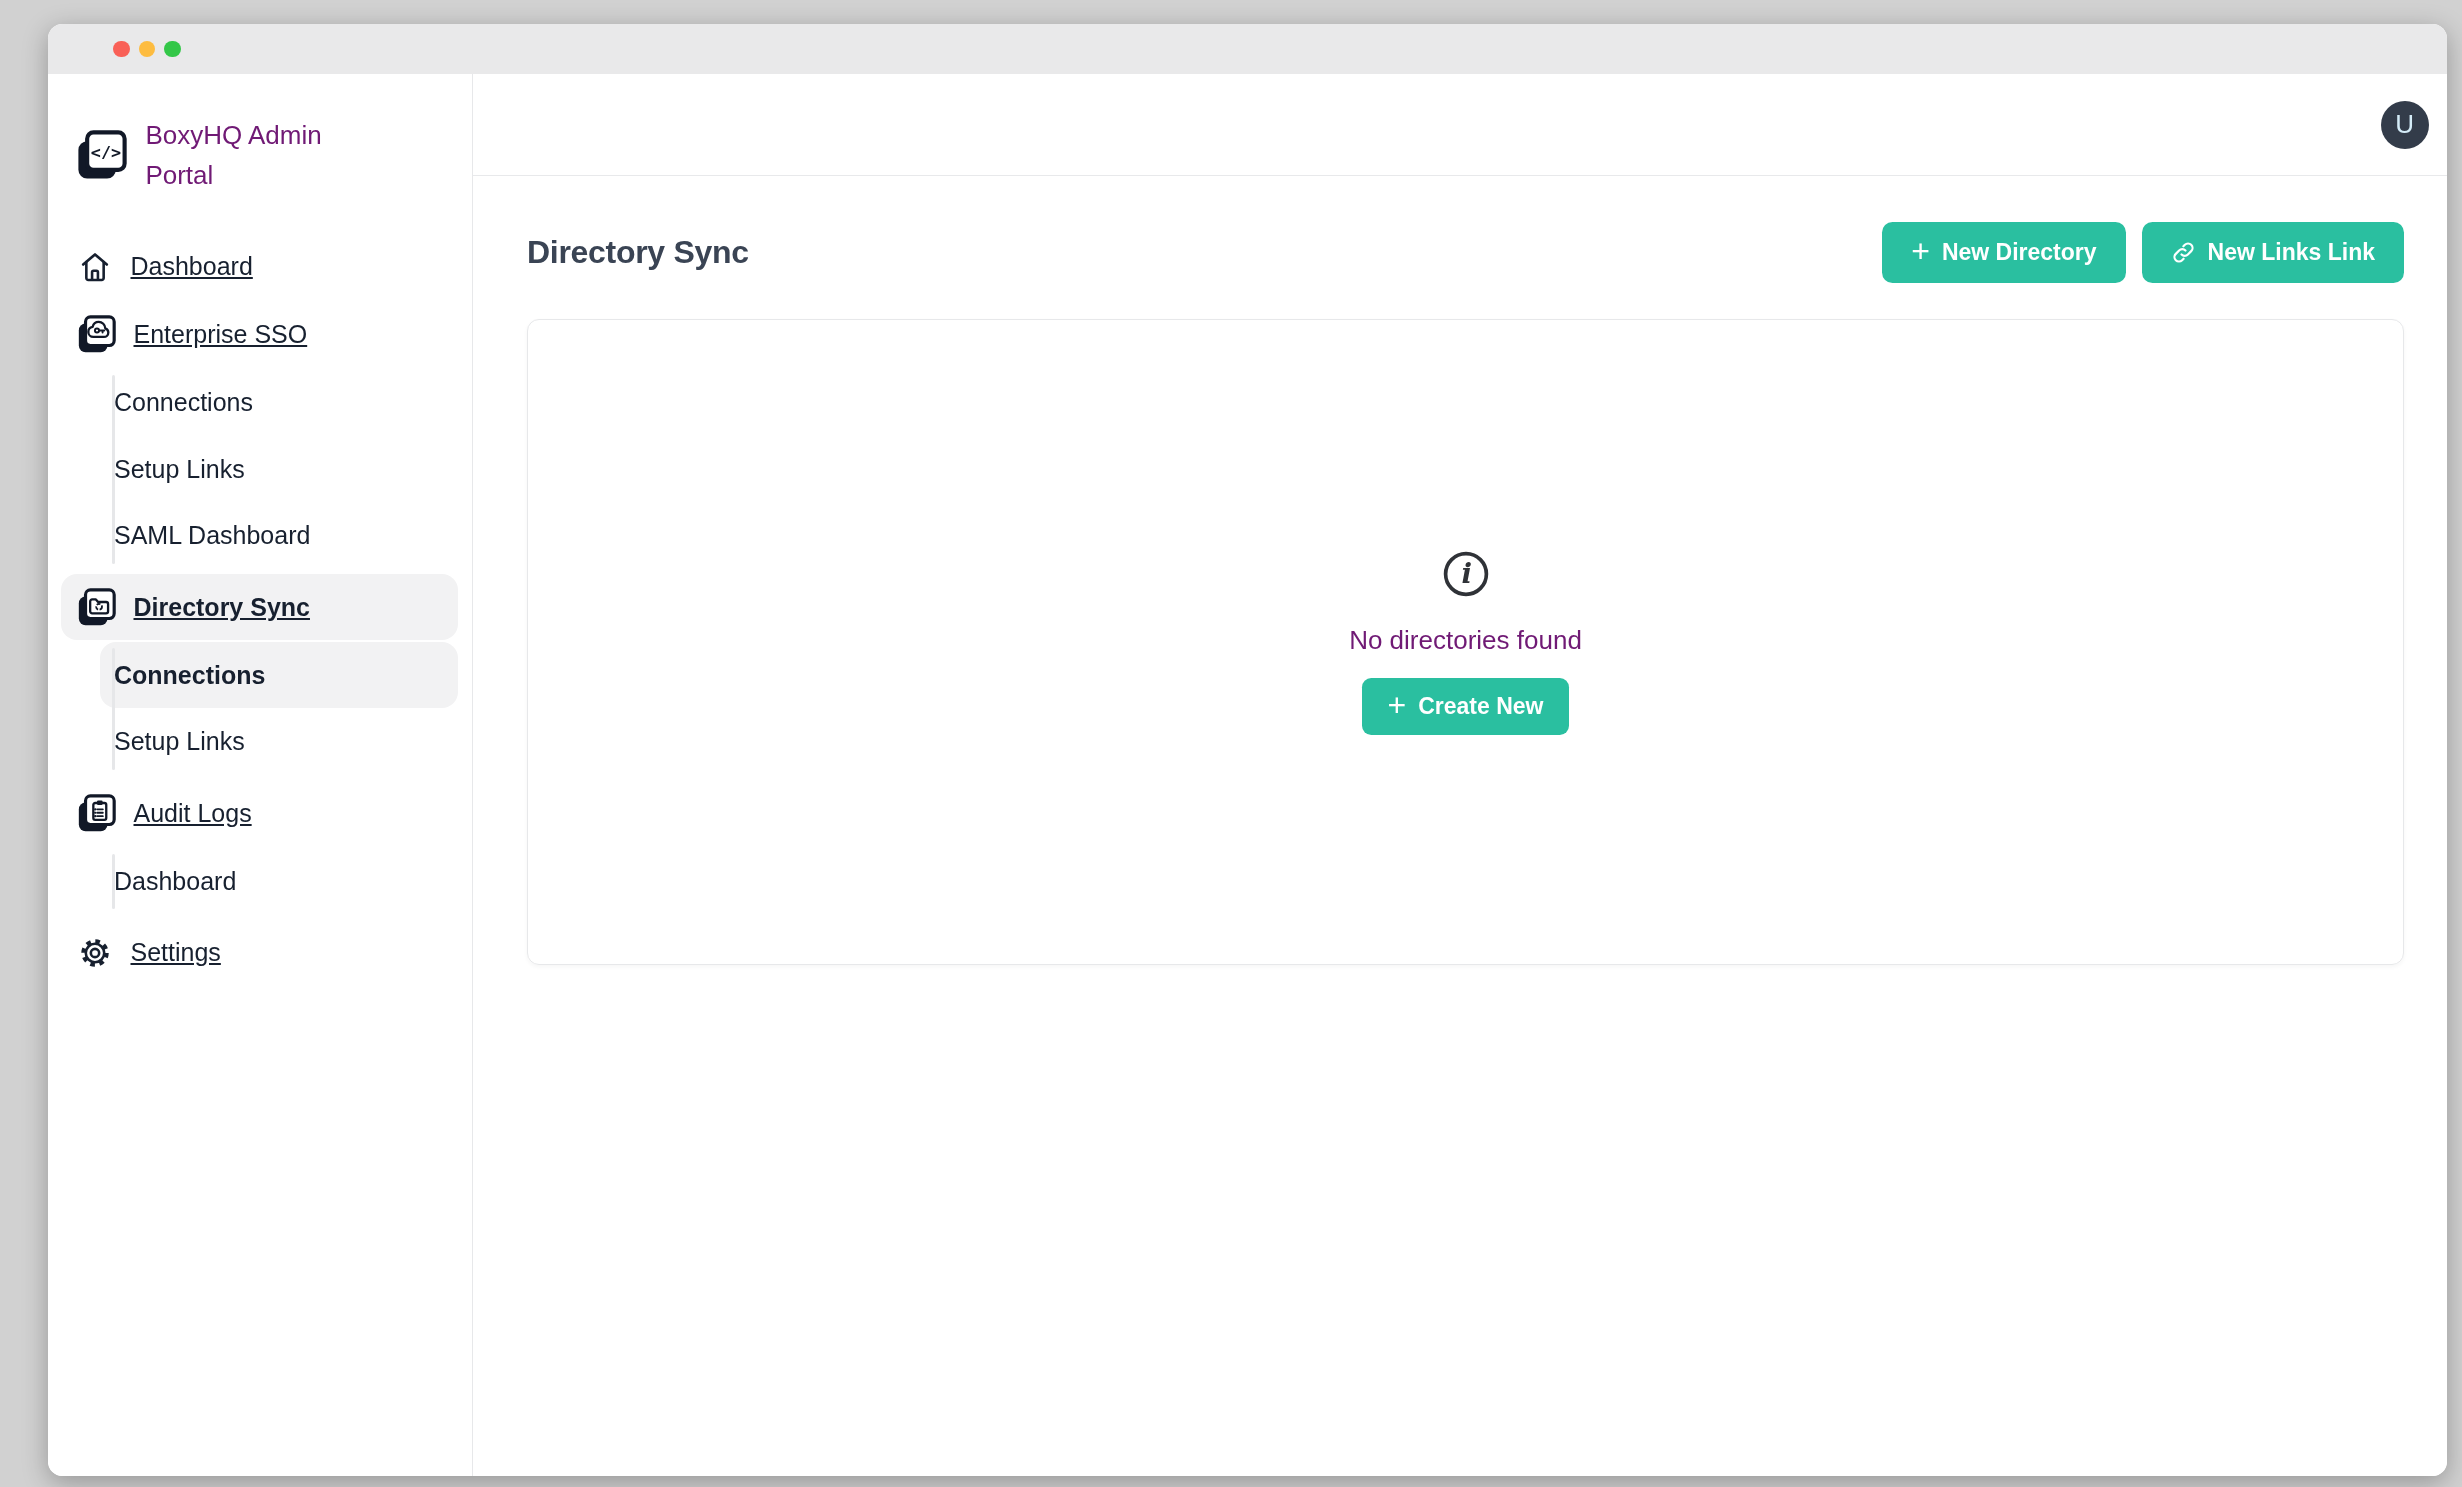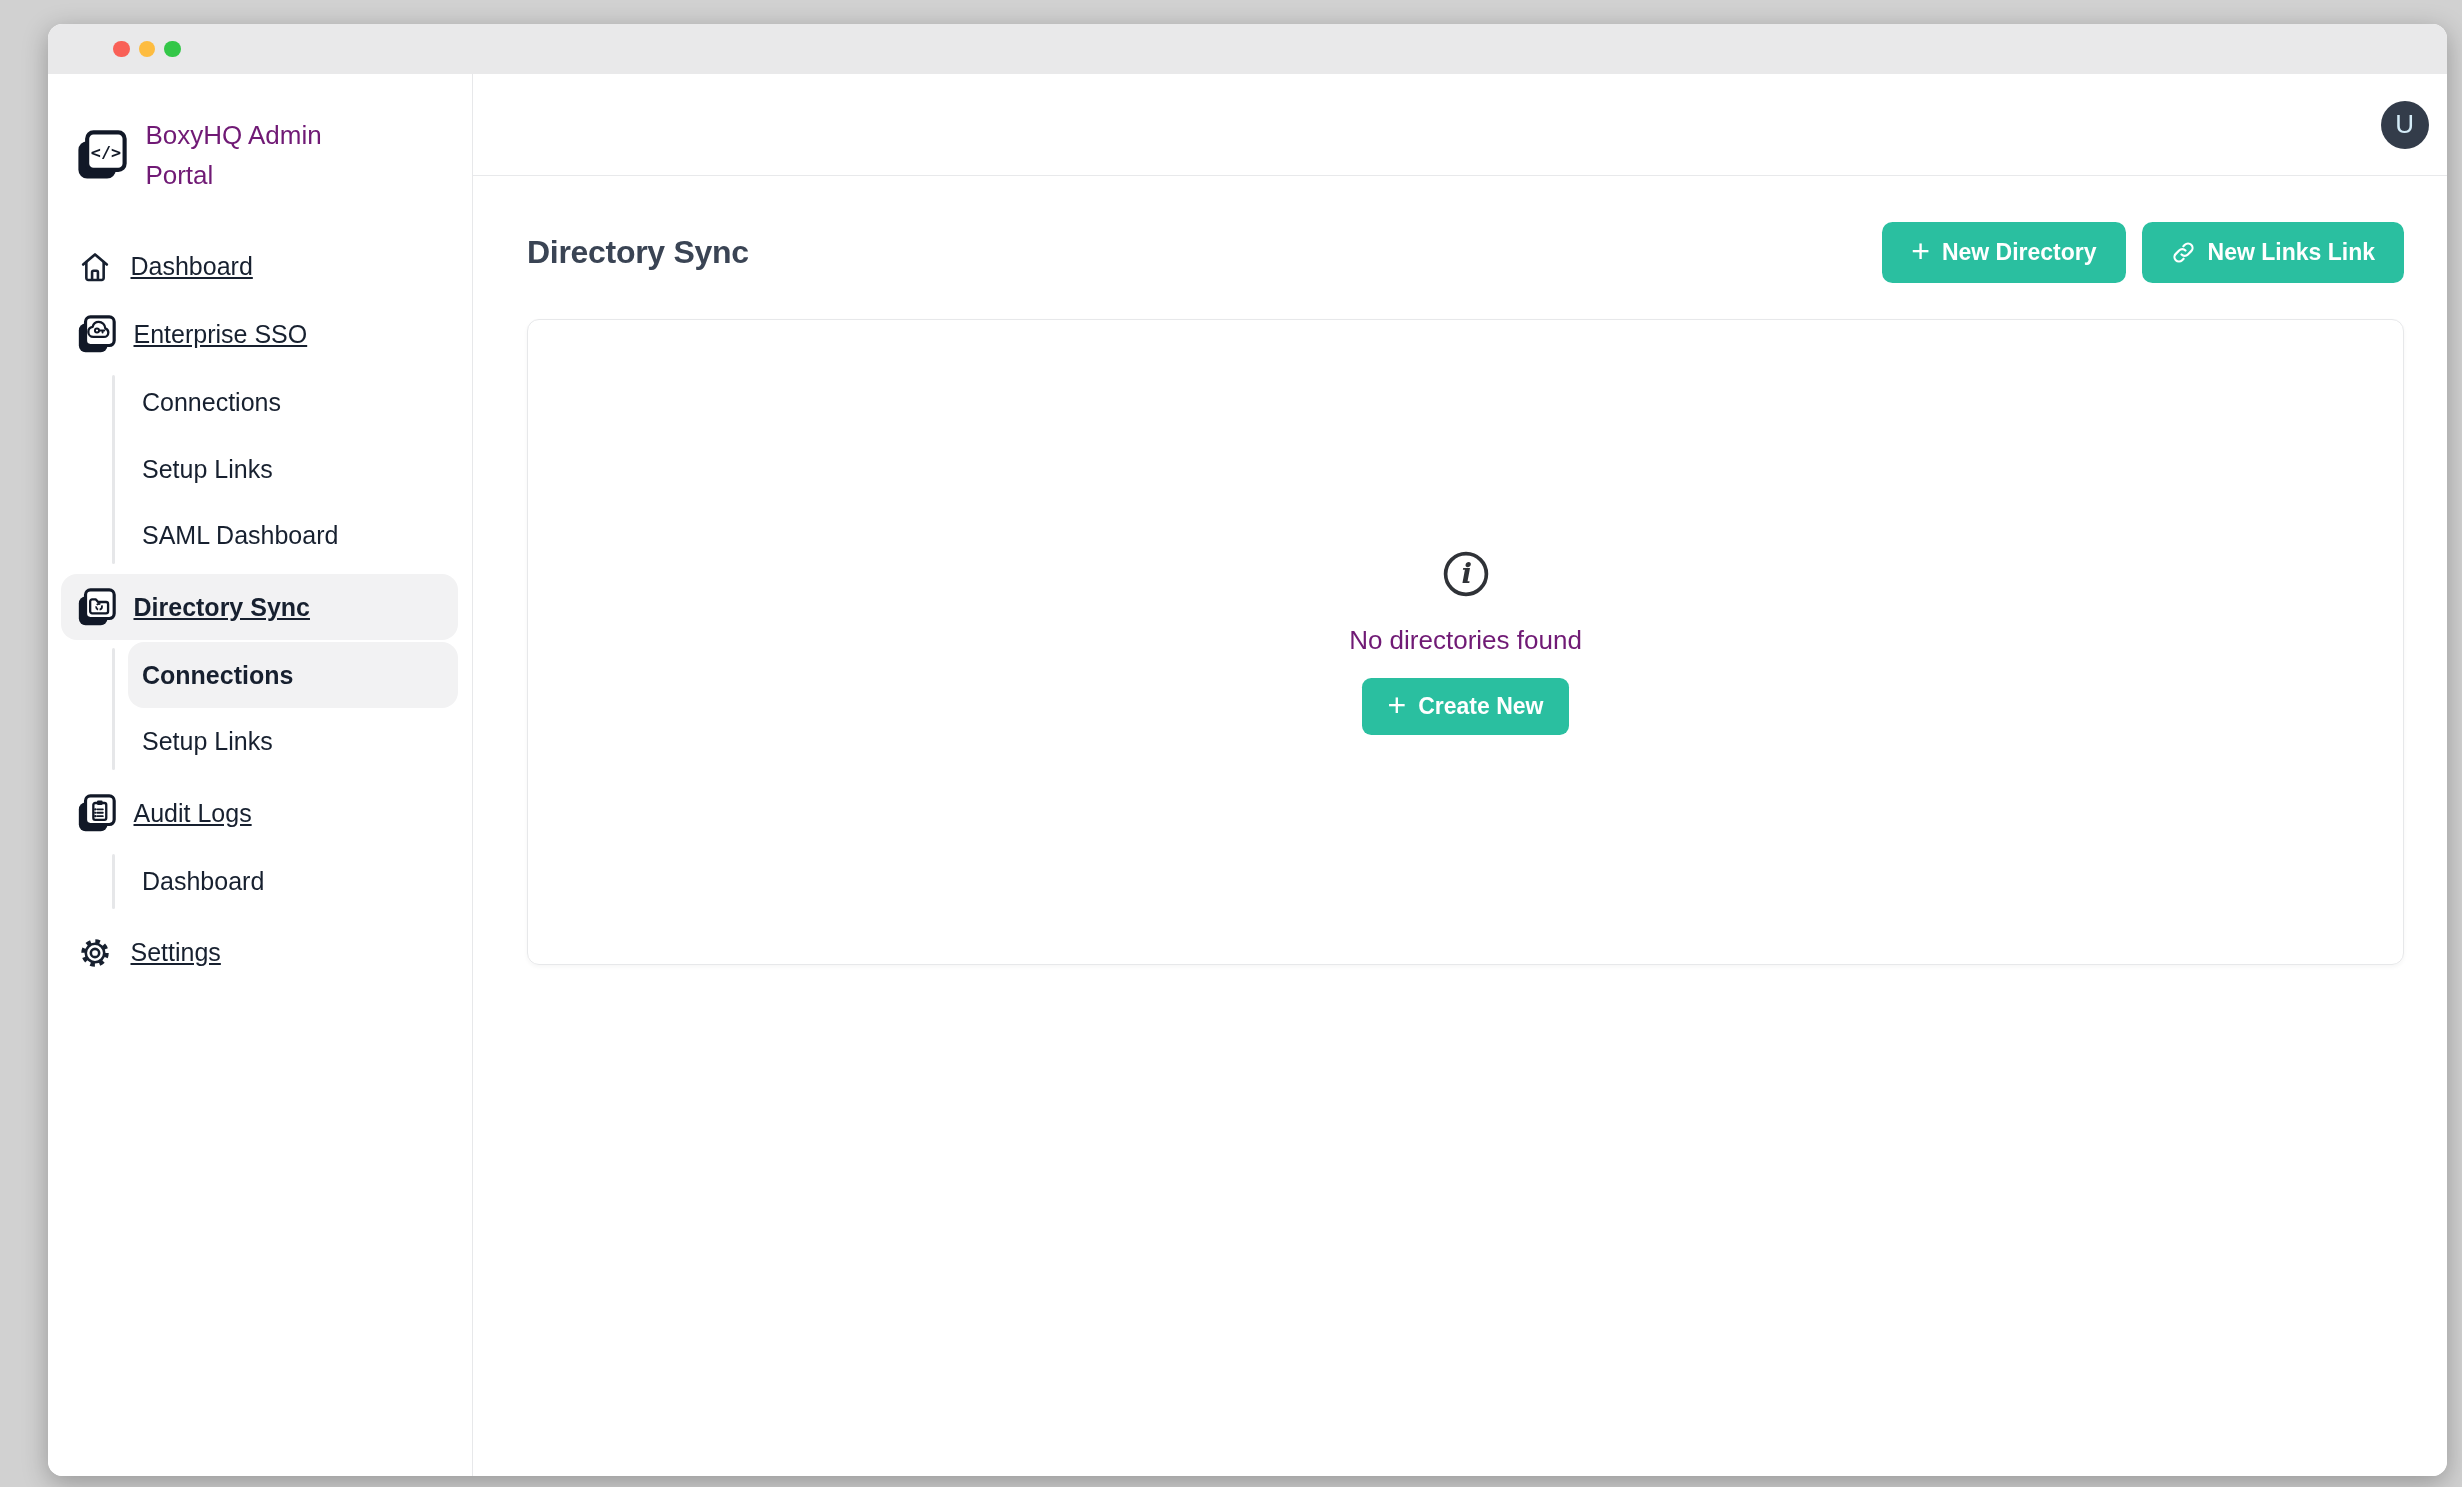--- a/index.html
+++ b/index.html
@@ -47,21 +47,21 @@
   nav { margin-top: 38px; }
   .nav-row {
     height: 66px; margin: 0 14.5px 2px 12.5px; padding-left: 16px;
     border-radius: 16px; display: flex; align-items: center; gap: 18px;
     font-size: 25px; font-weight: 500; color: #17202f; cursor: pointer; text-decoration: underline;
   }
   .nav-row.active { background: #f2f2f3; font-weight: 700; }
   .nav-row svg.keycap { width: 39px; height: 39px; flex: none; }
   .nav-row svg.lineicon { width: 36px; height: 36px; flex: none; }
 
-  .subgroup { position: relative; margin: 2px 14.5px 5.3px 0; padding-left: 80px; }
+  .subgroup { position: relative; margin: 2px 14.5px 5.3px 0; padding-left: 52px; }
   .subgroup::before {
     content: ""; position: absolute; left: 64px; top: 5.3px; bottom: 5.3px;
     width: 3.3px; background: #e6e7e9; border-radius: 2px;
   }
   .nav-sub {
     height: 66px; border-radius: 16px; display: flex; align-items: center;
     padding-left: 14px; font-size: 25px; font-weight: 500; color: #17202f;
     cursor: pointer; margin-bottom: 0.7px;
   }
   .nav-sub.active { background: #f2f2f3; font-weight: 700; }

